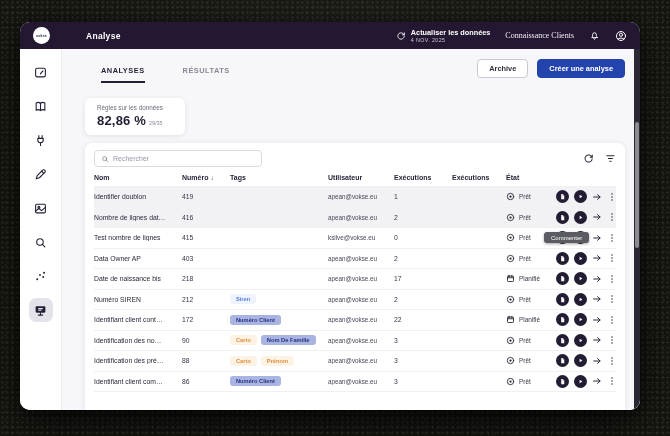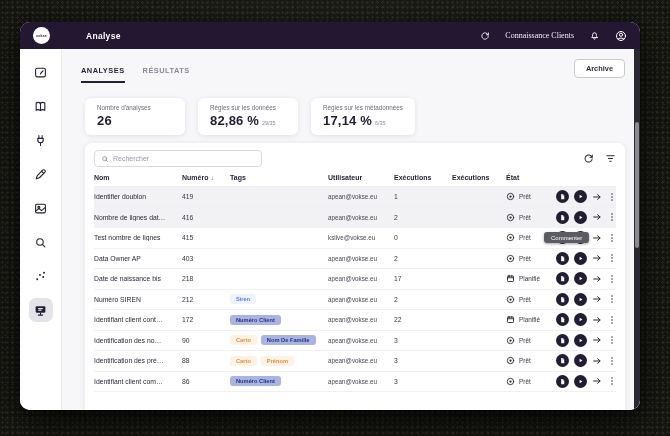--- a/index.html
+++ b/index.html
@@ -44,21 +44,21 @@
              display:flex; flex-direction:column; align-items:center; padding-top:11px; gap:10px; }
   .side-item { width:24px; height:24px; border-radius:7px; display:flex; align-items:center;
                justify-content:center; color:#241f35; cursor:pointer; }
   .side-item.active { background:#e4e3e9; }
 
   .main { flex:1; display:flex; flex-direction:column; min-width:0; background:#f7f7fa; }
 
   
   .tabsrow { display:flex; align-items:flex-end; padding:10px 15px 0 19px; }
   .tab { font-size:7.4px; font-weight:bold; letter-spacing:.5px; color:#8a8794;
-         padding-bottom:6px; margin-right:18px; border-bottom:2px solid transparent; cursor:pointer; }
+         padding-bottom:6px; margin-right:18px; border-bottom:2px solid transparent; cursor:pointer;margin-left:20px; }
   .tab.active { color:#241f35; border-bottom-color:#241f35; }
   .tabs-buttons { margin-left:auto; display:flex; gap:9px; align-items:center; padding-bottom:5px;padding-left:17px; }
   .btn { font-family:inherit; font-size:7.4px; font-weight:bold; border-radius:4px; padding:4px 11px; cursor:pointer; }
   .btn-archive { background:#fff; border:1px solid #c9c9d1; color:#33303f; }
   .btn-create  { background:#2444ad; border:1px solid #2444ad; color:#fff; }
 
   
   .stats { display:flex; gap:13px; margin:15px 15px 0 23px; }
   .stat-card { background:#fff; border-radius:6px; box-shadow:0 1px 5px rgba(30,30,60,.10);
                padding:6px 12px 7px; min-width:100px; }
@@ -119,20 +119,24 @@
     </div>
     <div class="app-title">Analyse</div>
     <div class="appbar-right">
       <div class="refresh-block">
         <span class="appbar-icon" id="hdr-refresh-icon">
             <svg width="10" height="10" viewBox="0 0 24 24" fill="none" stroke="currentColor" stroke-width="2" stroke-linecap="round" stroke-linejoin="round">
               <path d="M19.6 9.5A7.8 7.8 0 1 0 20 12.5"></path>
               <path d="M20.2 4.5v4.6h-4.6"></path>
             </svg>
           </span>
+        <div class="refresh-texts">
+          <div class="refresh-label">Actualiser les données</div>
+          <div class="refresh-date">4 NOV. 2025</div>
+        </div>
       </div>
       <div class="workspace">Connaissance Clients</div>
       <span class="appbar-icon" id="hdr-bell-icon">
           <svg width="11" height="11" viewBox="0 0 24 24" fill="none" stroke="currentColor" stroke-width="2" stroke-linecap="round" stroke-linejoin="round">
             <path d="M18 16.5H6c1.6-1.6 2-3.4 2-6.5a4 4 0 0 1 8 0c0 3.1.4 4.9 2 6.5z"></path>
             <path d="M10.3 19a1.8 1.8 0 0 0 3.4 0"></path>
           </svg>
         </span>
       <span class="appbar-icon" id="hdr-user-icon">
           <svg width="12" height="12" viewBox="0 0 24 24" fill="none" stroke="currentColor" stroke-width="2" stroke-linecap="round" stroke-linejoin="round">
@@ -218,43 +222,30 @@
       </div>
 
     <div class="main">
       <div class="tabsrow">
         <div id="tabs" style="display:flex;">
             <div class="tab active">ANALYSES</div>
             <div class="tab">RÉSULTATS</div>
           </div>
         <div class="tabs-buttons">
           <button class="btn btn-archive">Archive</button>
+          <button class="btn btn-create">Créer une analyse</button>
         </div>
       </div>
 
       <div class="stats">
-        <div class="stat-card">
-          <div class="stat-label">Nombre d'analyses</div>
-          <div class="stat-value-row">
-            <span class="stat-value">26</span>
-            <span class="stat-frac"></span>
-          </div>
-        </div>
         <div class="stat-card">
           <div class="stat-label">Règles sur les données</div>
           <div class="stat-value-row">
             <span class="stat-value">82,86 %</span>
             <span class="stat-frac">29/35</span>
-          </div>
-        </div>
-        <div class="stat-card">
-          <div class="stat-label">Règles sur les métadonnées</div>
-          <div class="stat-value-row">
-            <span class="stat-value">17,14 %</span>
-            <span class="stat-frac">6/35</span>
           </div>
         </div>
       </div>
 
       <div class="panel">
         <div class="panel-top">
           <div class="searchbox">
             <span id="search-icon">
                 <svg width="8" height="8" viewBox="0 0 24 24" fill="none" stroke="currentColor" stroke-width="2.4" stroke-linecap="round" stroke-linejoin="round">
                   <circle cx="11" cy="11" r="6"></circle>

